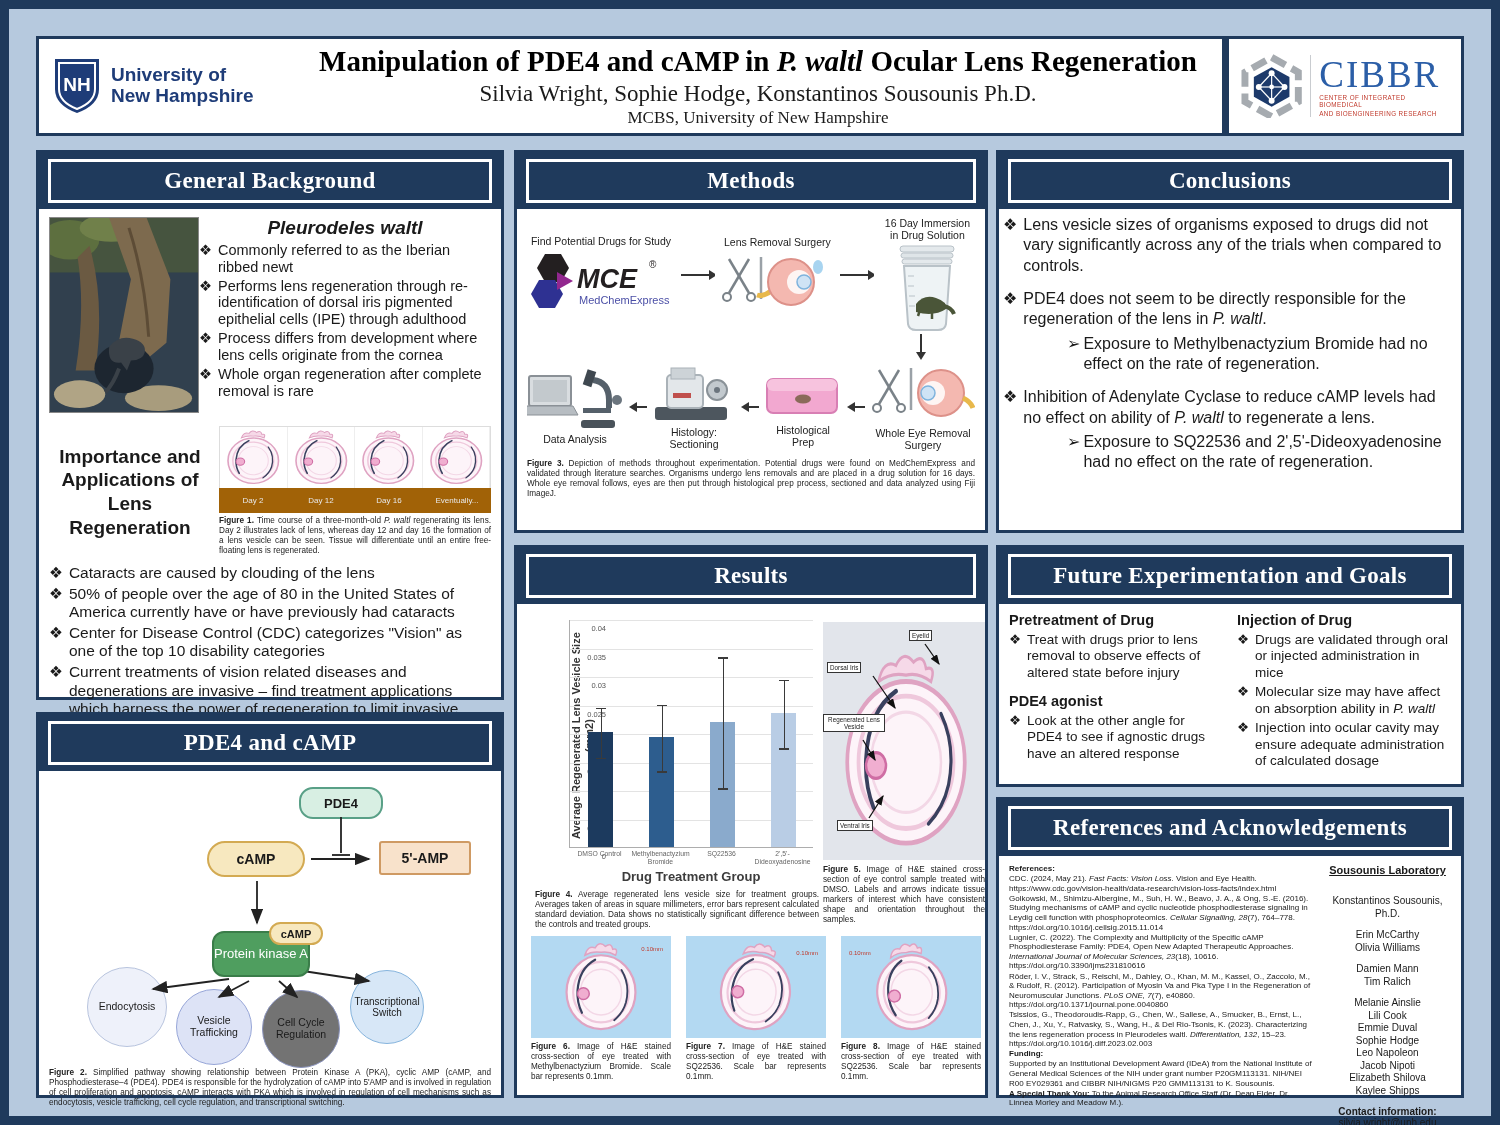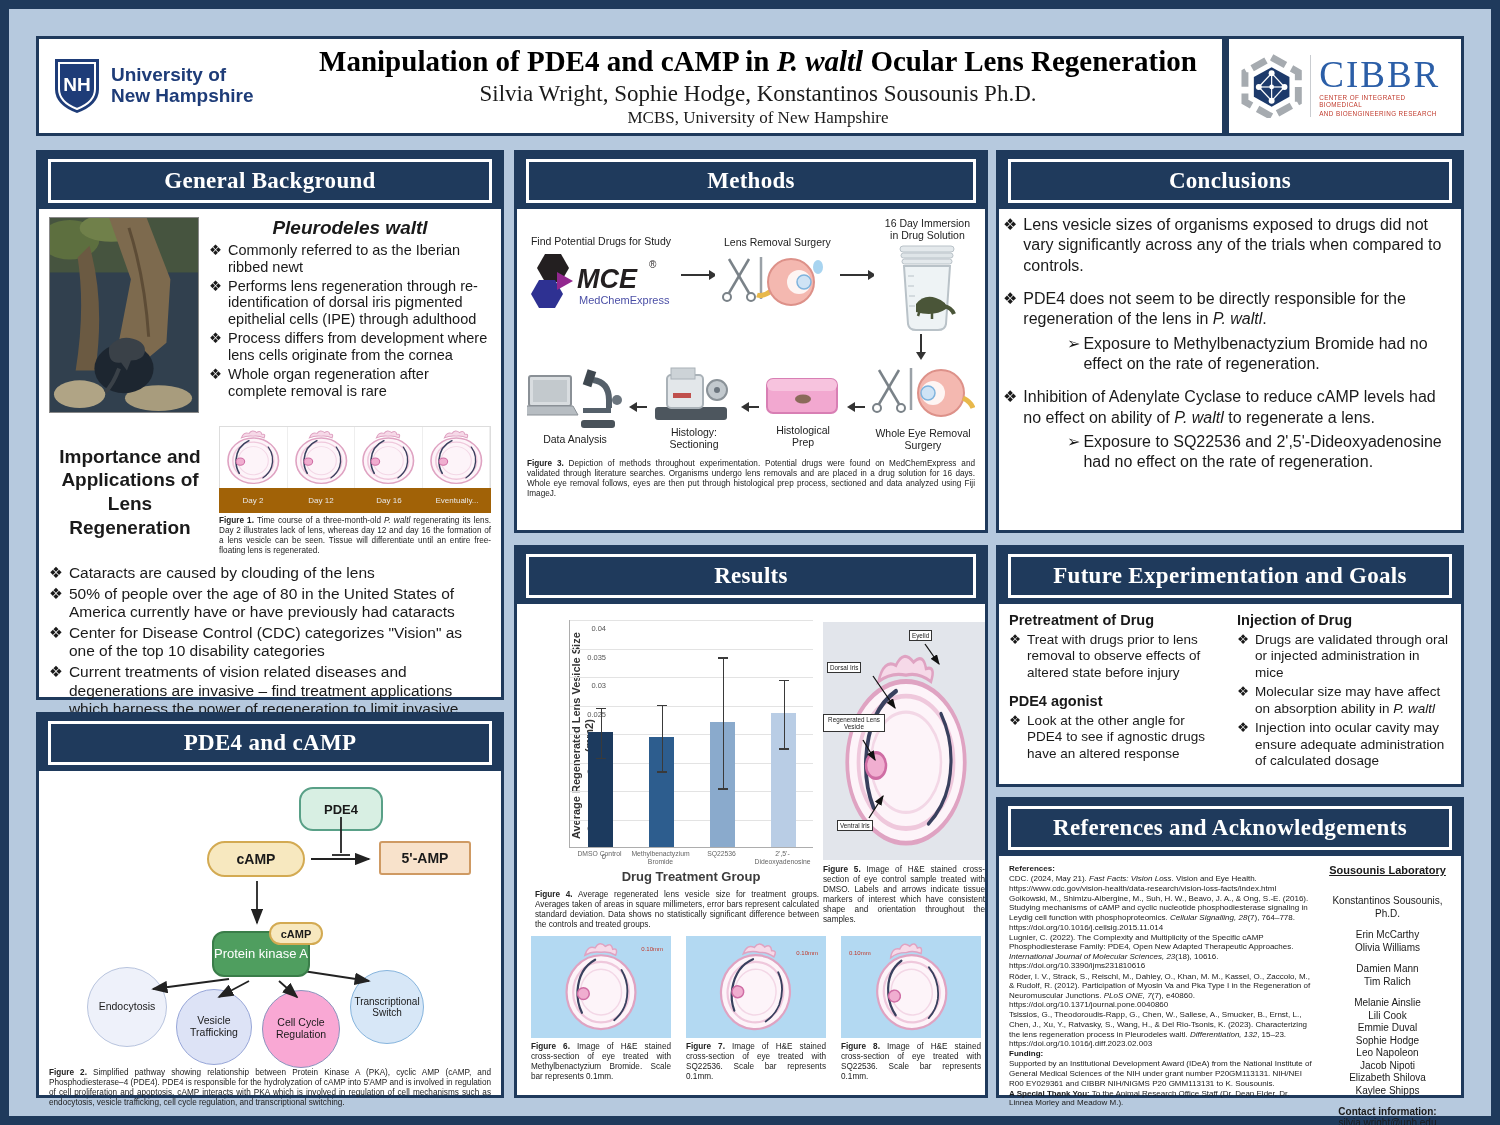--- a/index.html
+++ b/index.html
@@ -38,46 +38,46 @@
   .cibbr-tag { font-size:6.3px; color:#c0392b; letter-spacing:.4px; margin-top:1.5px; }
 
   
   .b-row { display:flex; align-items:flex-start; margin-bottom:2px; }
   .b-mark { margin-right:6px; flex:0 0 auto; }
   .b-text { flex:1; }
   .sub-row { display:flex; align-items:flex-start; padding-left:64px; margin-top:4px; }
   .sub-mark { margin-right:3px; }
 
   
-  .gb-row1 { display:flex; gap:10px; min-height:205px; }
+  .gb-row1 { display:flex; min-height:205px; }
   .newt-photo { width:150px; height:196px; flex:0 0 auto; border:1px solid #888; }
   .gb-right { flex:1; font-size:14.5px; line-height:1.16; }
   .species { text-align:center; font-weight:bold; font-style:italic; font-size:19px; margin-bottom:3px; }
   .gb-row2 { display:flex; gap:8px; margin-top:4px; min-height:132px; }
   .imp-head { width:162px; font-size:19px; font-weight:bold; text-align:center; align-self:center; line-height:1.25; }
   .fig1 { flex:1; }
   .f1strip { display:flex; height:62px; border:1px solid #ddd; border-bottom:none; background:#fff; }
   .f1cell { flex:1; border-right:1px solid #eee; padding:1px; }
   .f1bar { display:flex; background:#a16207; color:#e8e8e8; font-size:8px; height:25px; align-items:center; }
   .f1bar span { flex:1; text-align:center; }
   .figcap { font-size:8.2px; line-height:1.22; text-align:justify; color:#222; margin-top:3px; }
   .gb-bullets { font-size:15.5px; line-height:1.2; margin-top:6px; }
 
   
   .pde-diagram { position:relative; width:454px; height:286px; }
   .node { position:absolute; display:flex; align-items:center; justify-content:center; text-align:center; font-size:13px; }
-  .n-pde4 { left:250px; top:8px; width:84px; height:44px; border-radius:14px; background:#d8efe3; border:2px solid #59a087; font-weight:bold; }
+  .n-pde4 { left:250px; top:8px; width:84px; height:32px; border-radius:14px; background:#d8efe3; border:2px solid #59a087; font-weight:bold; }
   .n-camp { left:158px; top:62px; width:98px; height:36px; border-radius:18px; background:#f7e8bf; border:2px solid #d3aa52; font-weight:bold; font-size:14px; }
   .n-amp  { left:330px; top:62px; width:92px; height:34px; border-radius:3px; background:#f8e2cb; border:2px solid #cf9a63; font-weight:bold; font-size:14px; }
   .n-pka  { left:163px; top:152px; width:98px; height:46px; border-radius:12px; background:#4f9e5f; border:2px solid #3a7d49; color:#fff; font-size:13px; line-height:1.1; z-index:2;}
   .n-camp2{ left:220px; top:143px; width:54px; height:23px; border-radius:12px; background:#f7e8bf; border:2px solid #d3aa52; font-size:11px; font-weight:bold; z-index:3; }
   .circ { border-radius:50%; line-height:1.1; font-size:10.5px; padding:4px; }
   .c-endo { left:38px; top:188px; width:80px; height:80px; background:#eef1fa; border:1.5px solid #b8c4de; }
   .c-ves  { left:127px; top:210px; width:76px; height:76px; background:#dde3f6; border:1.5px solid #97a6d8; }
-  .c-cyc  { left:213px; top:211px; width:78px; height:78px; background:#f9a8d4; border:1.5px solid #8a93bd; }
+  .c-cyc  { left:213px; top:211px; width:78px; height:78px; background:#737373; border:1.5px solid #8a93bd; }
   .c-tra  { left:301px; top:191px; width:74px; height:74px; background:#d7e7f7; border:1.5px solid #86b4dd; font-size:10px; }
   .pde-arrows { position:absolute; left:0; top:0; z-index:1; }
 
   
   .m-row { display:flex; align-items:center; justify-content:center; gap:6px; }
   .m-step { text-align:center; }
   .m-label { font-size:10.5px; line-height:1.15; color:#222; margin-bottom:3px; }
   .m-label.below { margin-top:3px; margin-bottom:0; }
   .m-downarrow { text-align:right; padding-right:48px; height:26px; margin:2px 0; }
 

